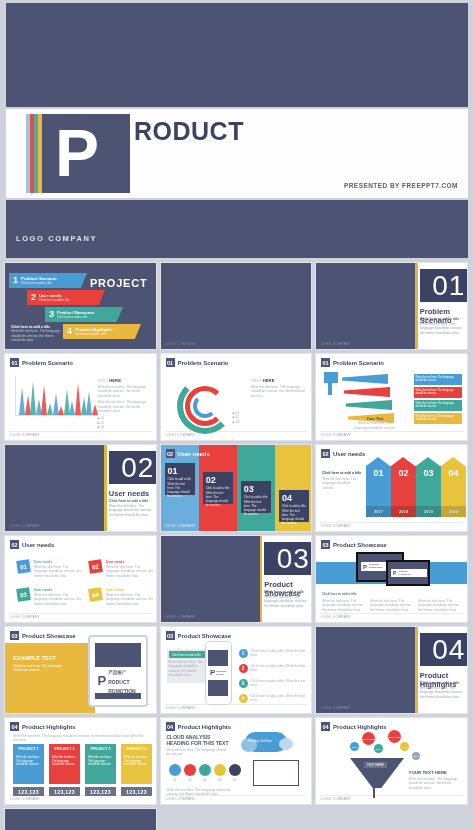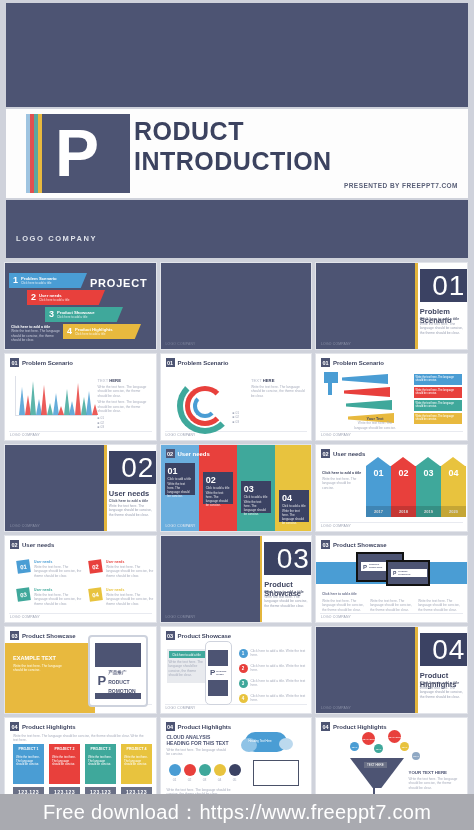--- a/index.html
+++ b/index.html
@@ -114,21 +114,20 @@
     <div class="stripe" style="width:4px;background:#e05050"></div>
     <div class="stripe" style="width:4px;background:#5aa7a0"></div>
     <div class="stripe" style="width:4px;background:#e8b93e"></div>
     <div class="logo-sq">
       <span class="logo-p">P</span>
     </div>
   </div>
 
   <div class="hero-title">
     <span>RODUCT</span>
-    <span class="l2">INTRODUCTION</span>
   </div>
   <div class="hero-by">PRESENTED BY FREEPPT7.COM</div>
   <div class="logo-company">LOGO COMPANY</div>
 
   <div class="grid" id="grid">
       <div class="slide">
         <div style="position:absolute;inset:0;background:#4d5473"></div>
       <div class="cw">PROJECT</div>
         <div class="band" style="left:4px;top:10px;width:78px;background:#4a9dd4">
         <span class="n">1</span>
@@ -548,16 +547,13 @@
         <div style="font-size:4.4px;font-weight:700;color:#4d5473">YOUR TEXT HERE</div>
         <div class="tiny" style="margin-top:2px">Write the text here. The language should be concise, the theme should be clear.</div>
         </div>
       </div>
       <div class="slide">
         <div class="ty-navy-t"></div>
 
       </div>
     </div>
 
-  <div class="footer">
-    <span>Free download：https://www.freeppt7.com</span>
-  </div>
 </div>
 
 </body></html>

